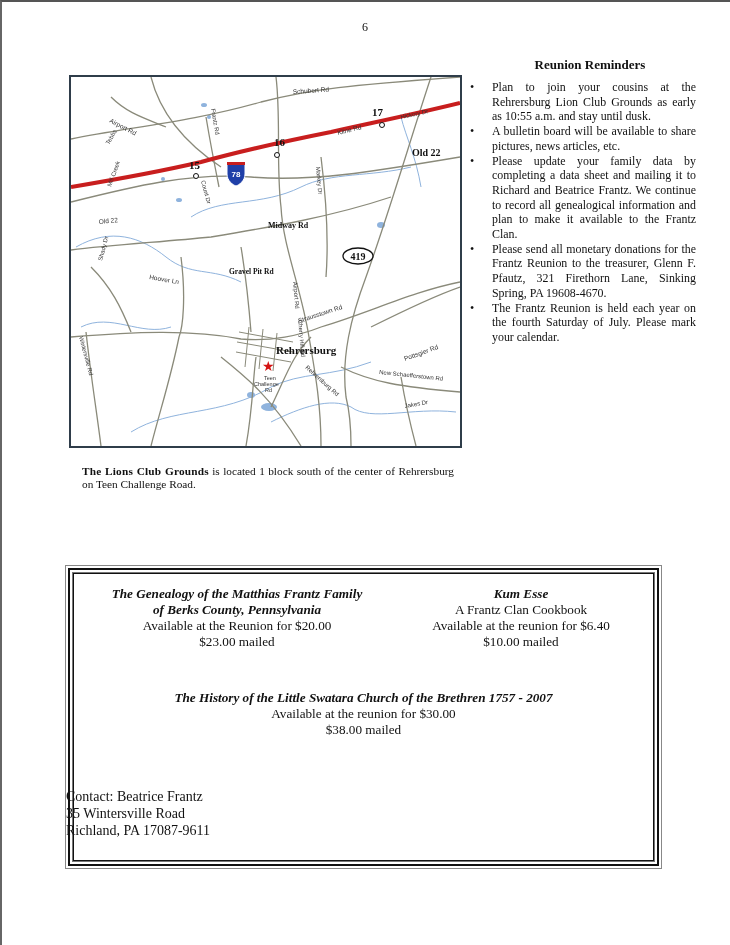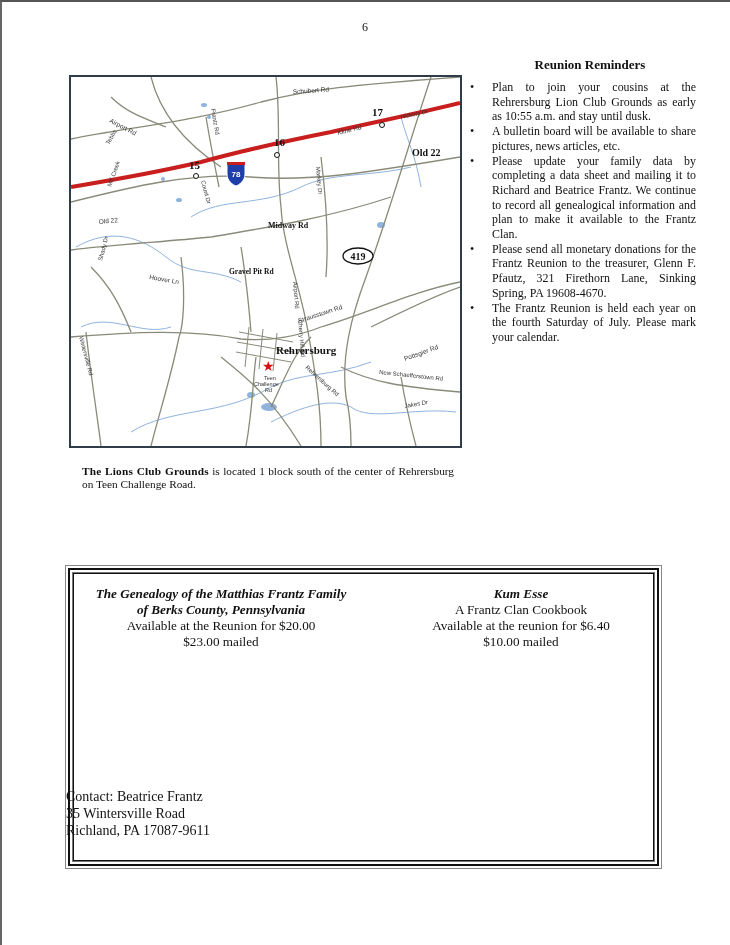--- a/index.html
+++ b/index.html
@@ -50,21 +50,21 @@
     border: 2px solid #111;
   }
   .books-box::after {
     content: ""; position: absolute; left: 6px; top: 6px; right: 6px; bottom: 6px;
     border: 1px solid #777; box-shadow: inset 0 0 0 1px #111;
   }
   .book {
     position: absolute; text-align: center; font-size: 13.2px; line-height: 16px; z-index: 2;
   }
   .book .title { font-weight: bold; font-style: italic; }
-  .book-1 { left: 0px; top: 20px; width: 310px; }
+  .book-1 { left: 16px; top: 20px; width: 310px; }
   .book-2 { left: 330px; top: 20px; width: 250px; }
   .book-3 { left: 0; top: 124px; width: 595px; }
   .contact { position: absolute; left: 0; top: 222px; width: 595px; text-align: left; font-size: 14px; line-height: 17px; z-index: 2; }
   .map-label { font-family: "Liberation Sans", sans-serif; fill: #333; }
   .map-label-serif { font-family: "Liberation Serif", serif; font-weight: bold; fill: #111; }
 </style>
 </head>
 <body>
 
 <div class="page-frame"></div>
@@ -196,18 +196,23 @@
     <div class="title">of Berks County, Pennsylvania</div>
     <div>Available at the Reunion for $20.00</div>
     <div>$23.00 mailed</div>
   </div>
   <div class="book book-2">
     <div class="title">Kum Esse</div>
     <div>A Frantz Clan Cookbook</div>
     <div>Available at the reunion for $6.40</div>
     <div>$10.00 mailed</div>
   </div>
+  <div class="book book-3">
+    <div class="title">The History of the Little Swatara Church of the Brethren 1757 - 2007</div>
+    <div>Available at the reunion for $30.00</div>
+    <div>$38.00 mailed</div>
+  </div>
   <div class="contact">
     <div>Contact: Beatrice Frantz</div>
     <div>35 Wintersville Road</div>
     <div>Richland, PA 17087-9611</div>
   </div>
 </div>
 
 </body></html>

